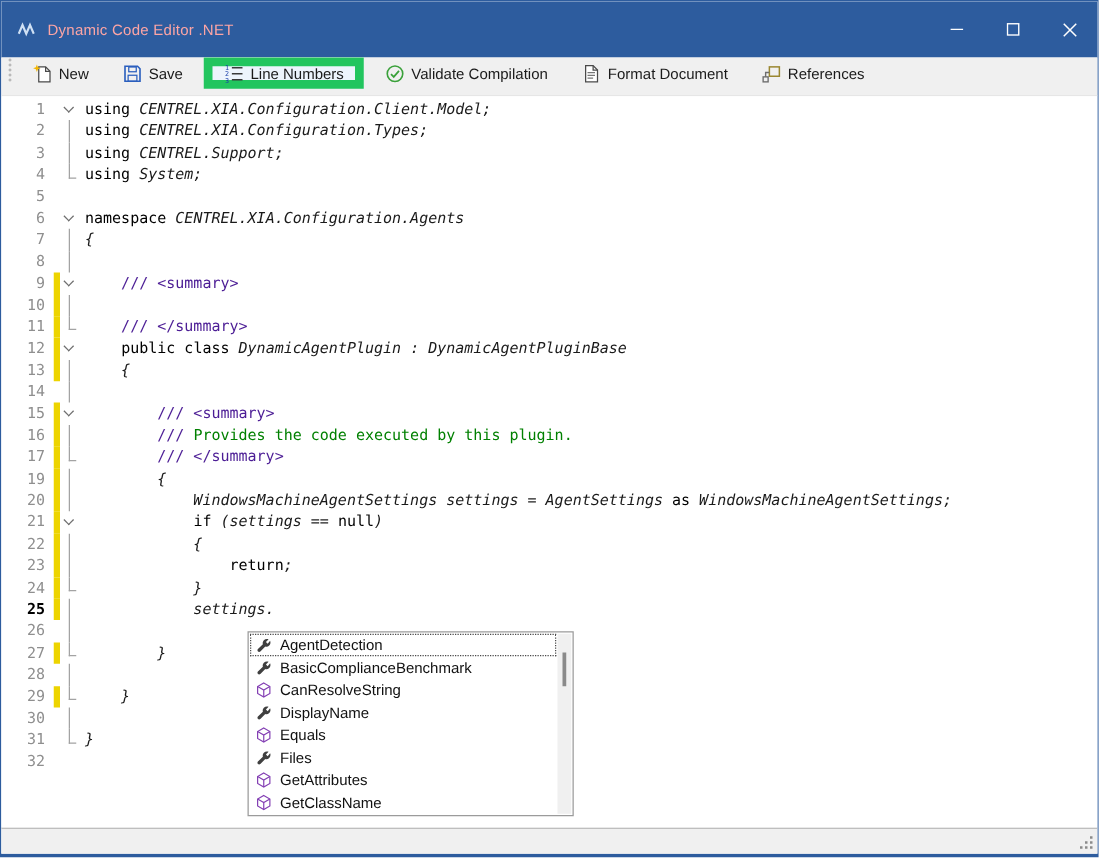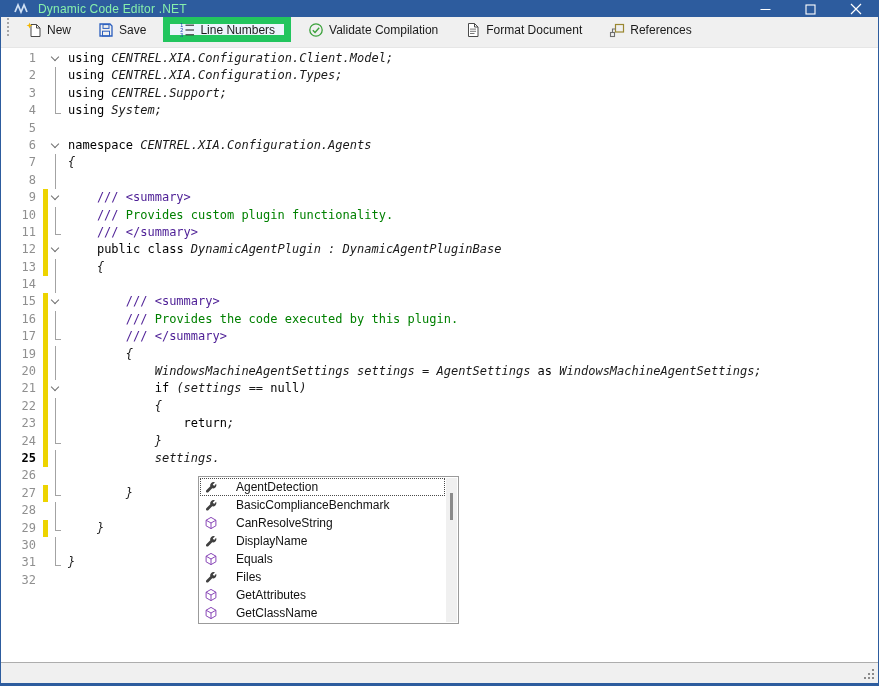--- a/index.html
+++ b/index.html
@@ -8,21 +8,21 @@
 
   .window {
     position:relative; width:879px; height:686px;
     border:1px solid #2D5C9E; border-bottom:3px solid #2D5C9E;
     background:#fff; overflow:hidden;
     display:flex; flex-direction:column;
   }
 
   
   .titlebar {
-    height:16px; flex:none; background:#2D5C9E; color:#86efac;
+    height:45px; flex:none; background:#2D5C9E; color:#fca5a5;
     display:flex; align-items:center;
   }
   .titlebar .app-icon { width:16px; height:16px; margin:0 9px 0 12px; flex:none; }
   .titlebar .title { font-size:12px; letter-spacing:.2px; }
   .titlebar .spacer { flex:1; }
   .win-btn {
     width:45px; height:30px; flex:none; display:flex; align-items:center; justify-content:center;
     background:transparent; border:none; cursor:default;
   }
   .win-btn svg { display:block; }
@@ -71,21 +71,21 @@
   .tk-p { color:#1A1A1A;font-style:italic; }
   .tk-c { color:#008000; }
   .tk-g { color:#4c1d95; }
 
   
   .intellisense {
     position:absolute; left:197px; top:428px; width:261px;
     background:#fff; border:1px solid #9B9B9B;
   }
   .ii-list { padding:1px 13px 1px 1px; }
-  .ii { display:flex; align-items:center; height:18px; padding:0 3px 0 2px; border:1px dotted transparent;gap:12px; }
+  .ii { display:flex; align-items:center; height:18px; padding:0 3px 0 2px; border:1px dotted transparent; }
   .ii.sel { border-color:#4A4A4A; }
   .ii-icon { width:16px; height:16px; margin-right:5px; flex:none; display:flex; align-items:center; justify-content:center; }
   .ii-label { font-size:12px; color:#111; white-space:nowrap; }
   .ii-scrollbar { position:absolute; top:1px; right:1px; bottom:1px; width:11px; background:#F0F0F0; }
   .ii-thumb { position:absolute; top:15px; left:4px; width:3px; height:27px; background:#8A8A8A; }
 
   
   .statusbar {
     height:21px; flex:none; background:#F0F0F0; border-top:1px solid #ADADAD;
     display:flex; align-items:flex-end; justify-content:flex-end;
@@ -200,21 +200,21 @@
     <div>
         <div class="code-row"><span class="ln">1</span><span class="chg"></span><span class="fold f-start"><i class="chev"></i></span><span class="code"><span class="tk-k">using</span><span class="tk-p"> CENTREL.XIA.Configuration.Client.Model;</span></span></div>
         <div class="code-row"><span class="ln">2</span><span class="chg"></span><span class="fold f-line"></span><span class="code"><span class="tk-k">using</span><span class="tk-p"> CENTREL.XIA.Configuration.Types;</span></span></div>
         <div class="code-row"><span class="ln">3</span><span class="chg"></span><span class="fold f-line"></span><span class="code"><span class="tk-k">using</span><span class="tk-p"> CENTREL.Support;</span></span></div>
         <div class="code-row"><span class="ln">4</span><span class="chg"></span><span class="fold f-end"></span><span class="code"><span class="tk-k">using</span><span class="tk-p"> System;</span></span></div>
         <div class="code-row"><span class="ln">5</span><span class="chg"></span><span class="fold f-none"></span><span class="code"></span></div>
         <div class="code-row"><span class="ln">6</span><span class="chg"></span><span class="fold f-start"><i class="chev"></i></span><span class="code"><span class="tk-k">namespace</span><span class="tk-p"> CENTREL.XIA.Configuration.Agents</span></span></div>
         <div class="code-row"><span class="ln">7</span><span class="chg"></span><span class="fold f-line"></span><span class="code"><span class="tk-p">{</span></span></div>
         <div class="code-row"><span class="ln">8</span><span class="chg"></span><span class="fold f-line"></span><span class="code"></span></div>
         <div class="code-row"><span class="ln">9</span><span class="chg on"></span><span class="fold f-start"><i class="chev"></i></span><span class="code"><span class="tk-g">    /// &lt;summary&gt;</span></span></div>
-        <div class="code-row"><span class="ln">10</span><span class="chg on"></span><span class="fold f-line"></span><span class="code"><span class="tk-g">    /// </span><span class="tk-c">Provides custom plugin functionality.</span></span></div>
+        <div class="code-row"><span class="ln">10</span><span class="chg on"></span><span class="fold f-line"></span></div>
         <div class="code-row"><span class="ln">11</span><span class="chg on"></span><span class="fold f-end"></span><span class="code"><span class="tk-g">    /// &lt;/summary&gt;</span></span></div>
         <div class="code-row"><span class="ln">12</span><span class="chg on"></span><span class="fold f-start"><i class="chev"></i></span><span class="code"><span class="tk-p">    </span><span class="tk-k">public class</span><span class="tk-p"> DynamicAgentPlugin : DynamicAgentPluginBase</span></span></div>
         <div class="code-row"><span class="ln">13</span><span class="chg on"></span><span class="fold f-line"></span><span class="code"><span class="tk-p">    {</span></span></div>
         <div class="code-row"><span class="ln">14</span><span class="chg"></span><span class="fold f-line"></span><span class="code"></span></div>
         <div class="code-row"><span class="ln">15</span><span class="chg on"></span><span class="fold f-start"><i class="chev"></i></span><span class="code"><span class="tk-g">        /// &lt;summary&gt;</span></span></div>
         <div class="code-row"><span class="ln">16</span><span class="chg on"></span><span class="fold f-line"></span><span class="code"><span class="tk-g">        /// </span><span class="tk-c">Provides the code executed by this plugin.</span></span></div>
         <div class="code-row"><span class="ln">17</span><span class="chg on"></span><span class="fold f-end"></span><span class="code"><span class="tk-g">        /// &lt;/summary&gt;</span></span></div>
         <div class="code-row"><span class="ln">19</span><span class="chg on"></span><span class="fold f-line"></span><span class="code"><span class="tk-p">        {</span></span></div>
         <div class="code-row"><span class="ln">20</span><span class="chg on"></span><span class="fold f-line"></span><span class="code"><span class="tk-p">            WindowsMachineAgentSettings settings = AgentSettings </span><span class="tk-k">as</span><span class="tk-p"> WindowsMachineAgentSettings;</span></span></div>
         <div class="code-row"><span class="ln">21</span><span class="chg on"></span><span class="fold f-start"><i class="chev"></i></span><span class="code"><span class="tk-p">            </span><span class="tk-k">if</span><span class="tk-p"> (settings == </span><span class="tk-k">null</span><span class="tk-p">)</span></span></div>

